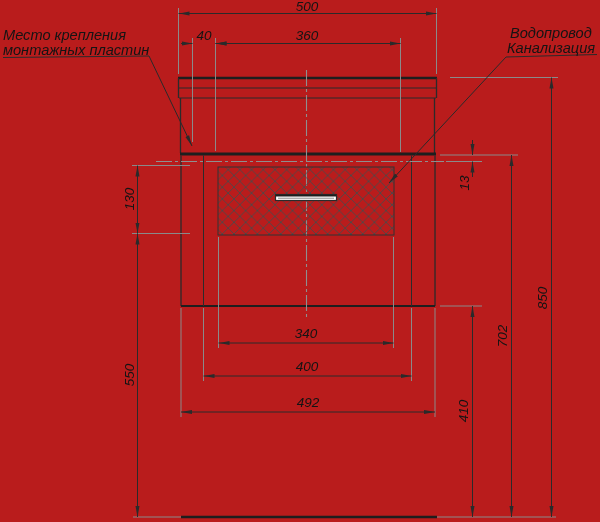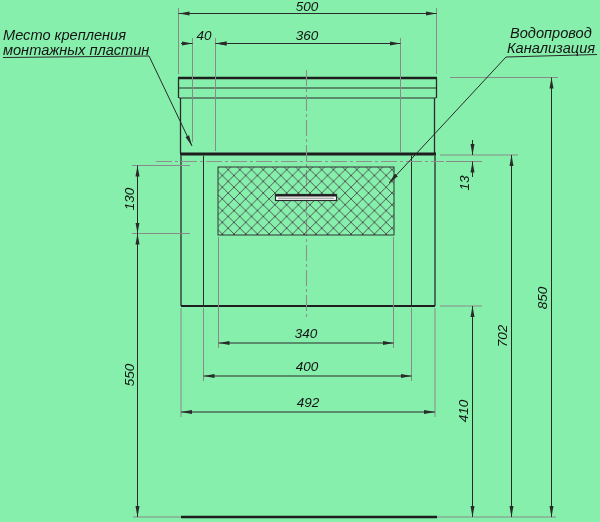--- a/index.html
+++ b/index.html
@@ -1,16 +1,16 @@
 <!DOCTYPE html>
 <html><head>
 <meta charset="utf-8">
 <style>
   html,body{margin:0;padding:0;background:#ffffff;}
-  .stage{width:600px;height:522px;background:#86efac;position:relative;overflow:hidden;}
+  .stage{width:600px;height:522px;background:#b91c1c;position:relative;overflow:hidden;}
   svg{display:block;}
   .ln{stroke:#2b2b2b;stroke-width:1.3;fill:none;}
   .lnthin{stroke:#2b2b2b;stroke-width:1.05;fill:none;}
   .thick{stroke:#1e1e1e;stroke-width:2.6;fill:none;}
   .rail{stroke:#1e1e1e;stroke-width:2.8;fill:none;}
   .bottomln{stroke:#1e1e1e;stroke-width:2;fill:none;}
   .ext{stroke:#8a8a8a;stroke-width:1;fill:none;}
   .dim{stroke:#2a2a2a;stroke-width:1;fill:none;}
   .cl{stroke:#8f8f8f;stroke-width:1.1;fill:none;stroke-dasharray:16 3 3 3;}
   .dimtxt{font-family:"Liberation Sans","DejaVu Sans",sans-serif;font-style:italic;font-size:13.5px;fill:#141414;text-anchor:middle;}

